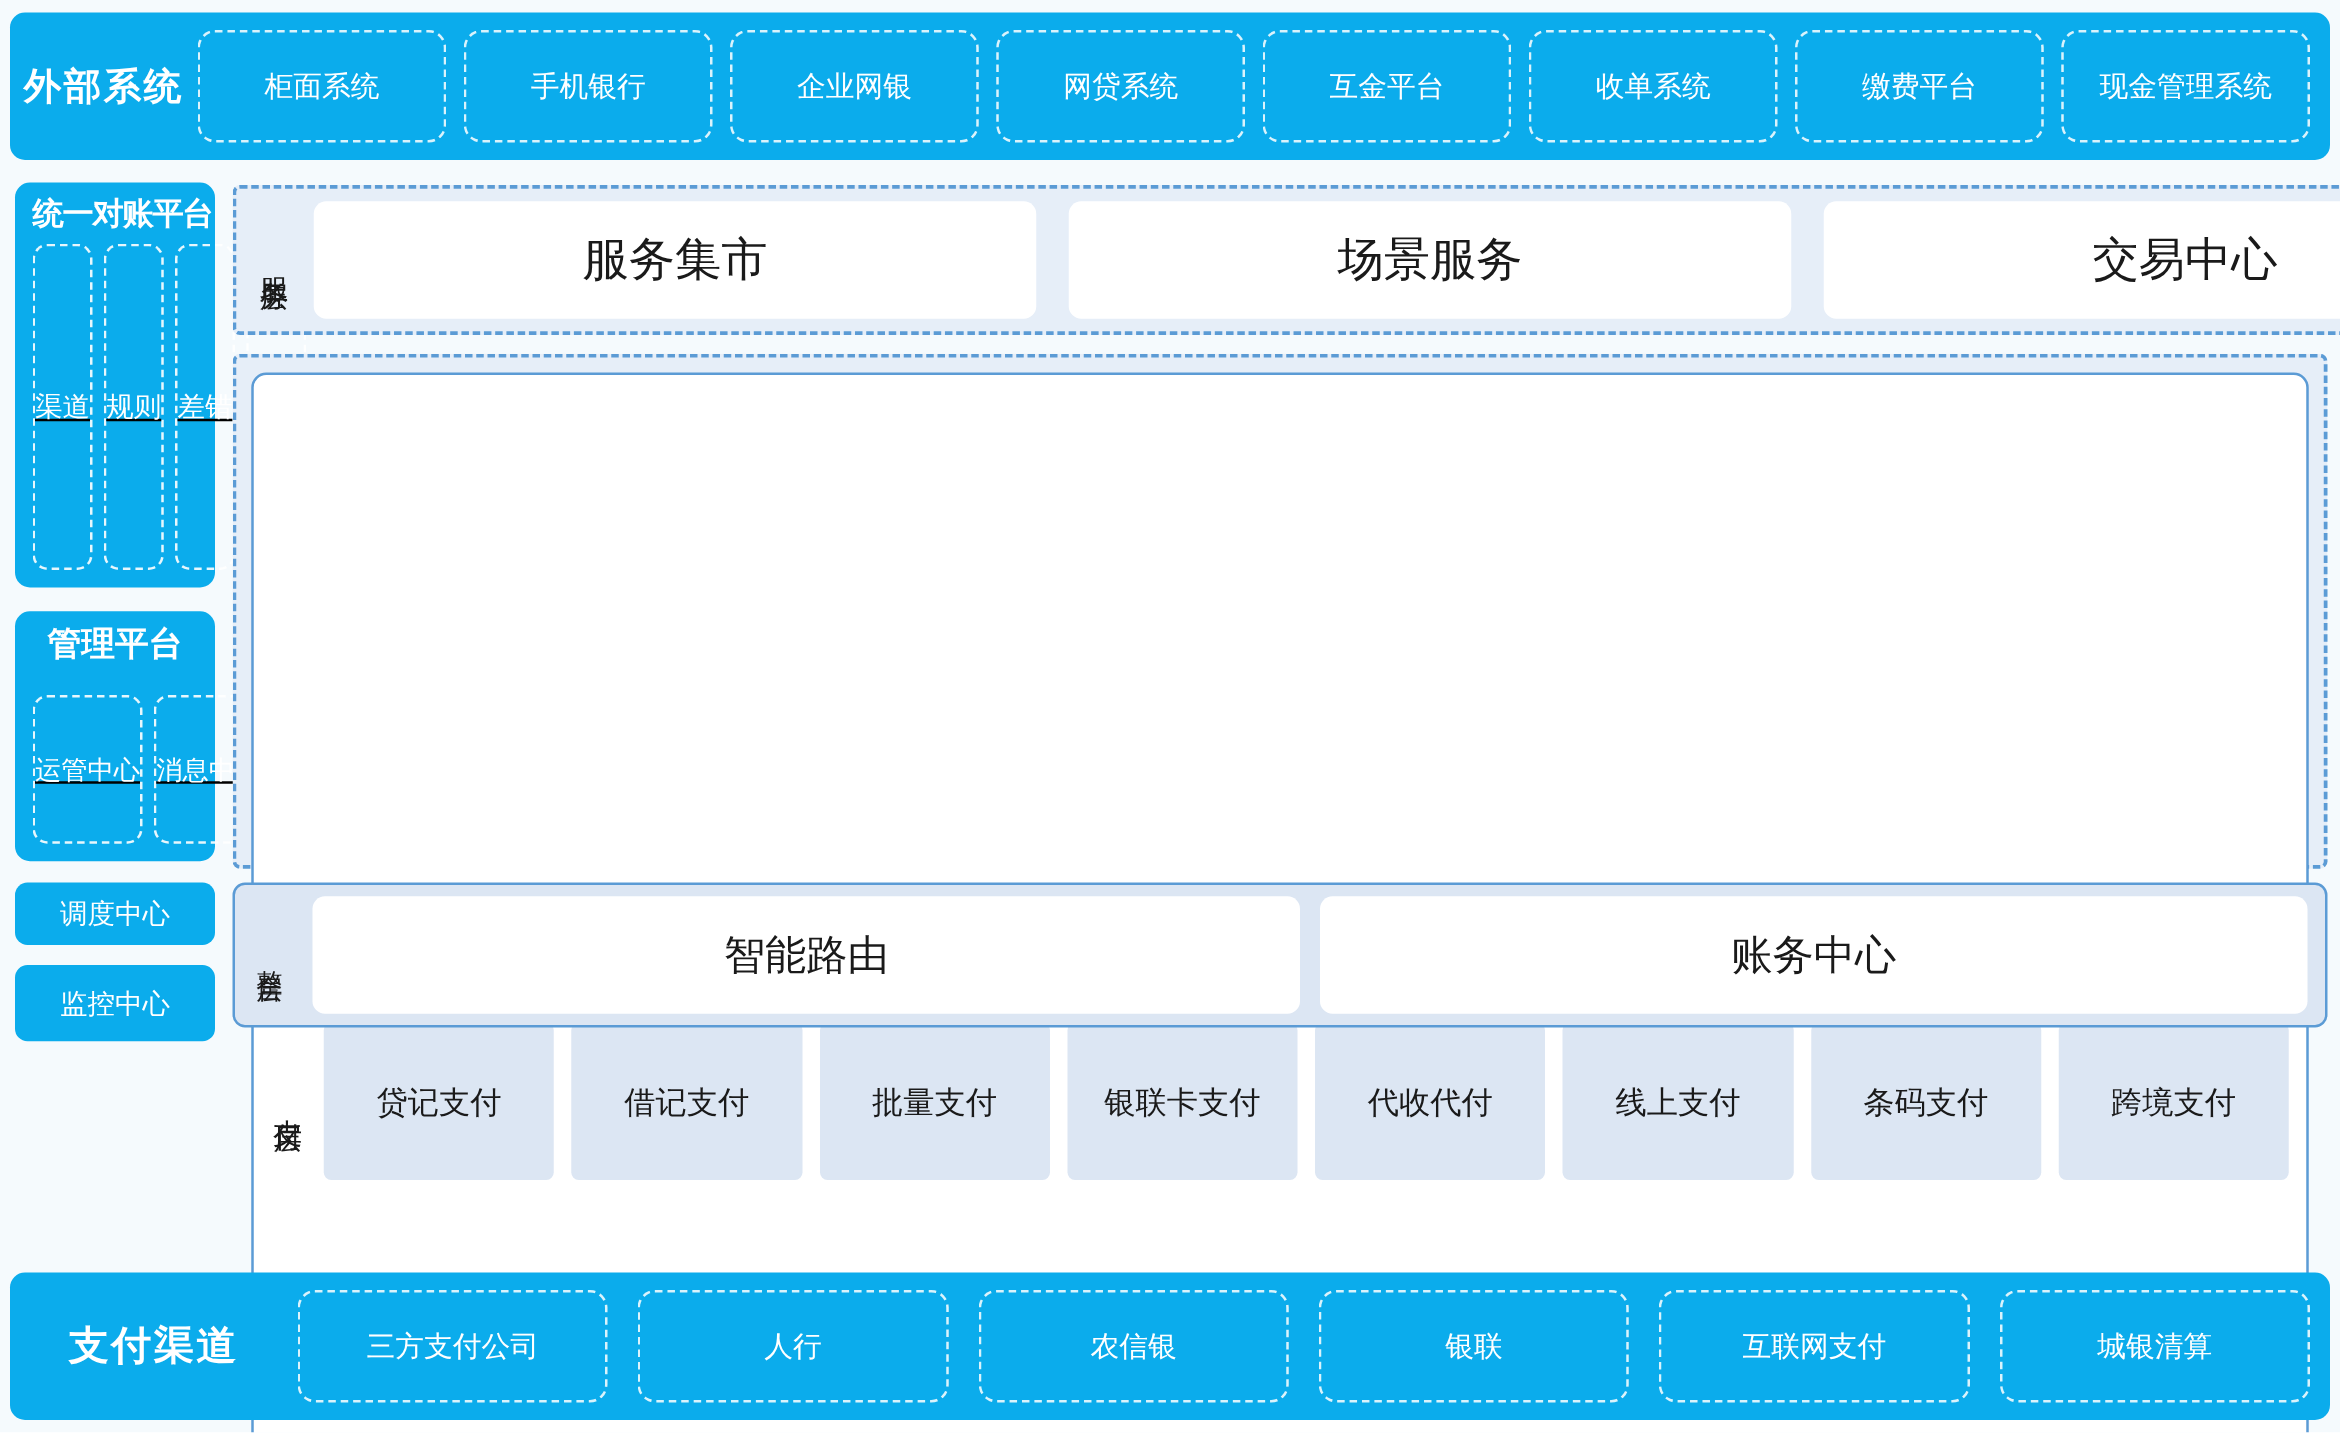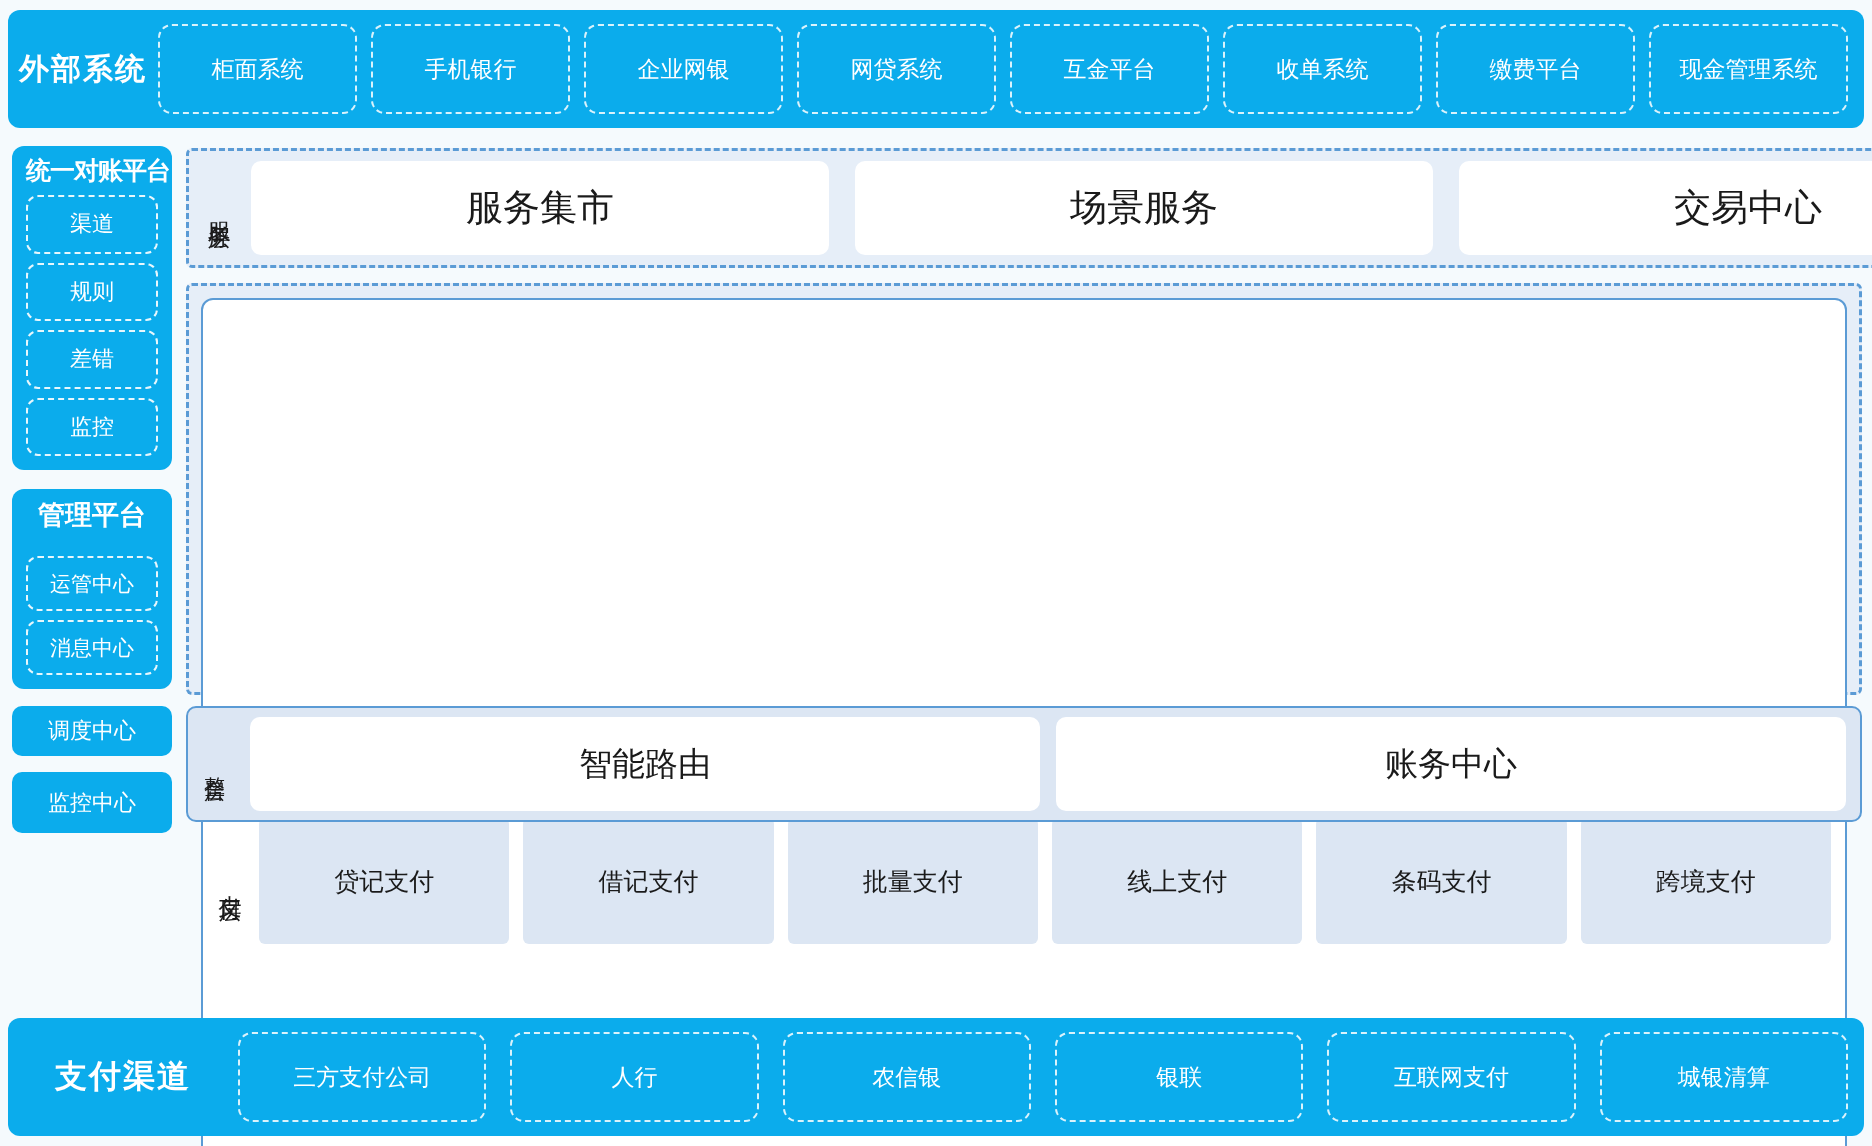--- a/index.html
+++ b/index.html
@@ -99,23 +99,24 @@
   .side-group-title {
     color: #ffffff;
     font-weight: bold;
     text-align: center;
     white-space: nowrap;
     flex: 0 0 auto;
   }
   .side-chips {
     flex: 1 1 auto;
     display: flex;
-    flex-direction: column;
+    flex-direction: row;
     gap: 9px;
     margin-top: 8px;
+    text-decoration: underline;
   }
   .side-chip {
     flex: 1 1 0;
     border: 2px dashed rgba(255,255,255,0.9);
     border-radius: 12px;
     color: #ffffff;
     display: flex;
     align-items: center;
     justify-content: center;
     white-space: nowrap;
@@ -340,20 +341,22 @@
   </div>
 
   <div class="dashed-wrap" id="core-wrap">
 
     <div class="white-card" id="pay-layer">
       <div class="vlabel">支付层</div>
       <div class="pay-items">
         <div class="pay-item">贷记支付</div>
         <div class="pay-item">借记支付</div>
         <div class="pay-item">批量支付</div>
+        <div class="pay-item">银联卡支付</div>
+        <div class="pay-item">代收代付</div>
         <div class="pay-item">线上支付</div>
         <div class="pay-item">条码支付</div>
         <div class="pay-item">跨境支付</div>
       </div>
     </div>
 
   </div>
 
   <div id="integration-layer">
     <div class="vlabel">整合层</div>

